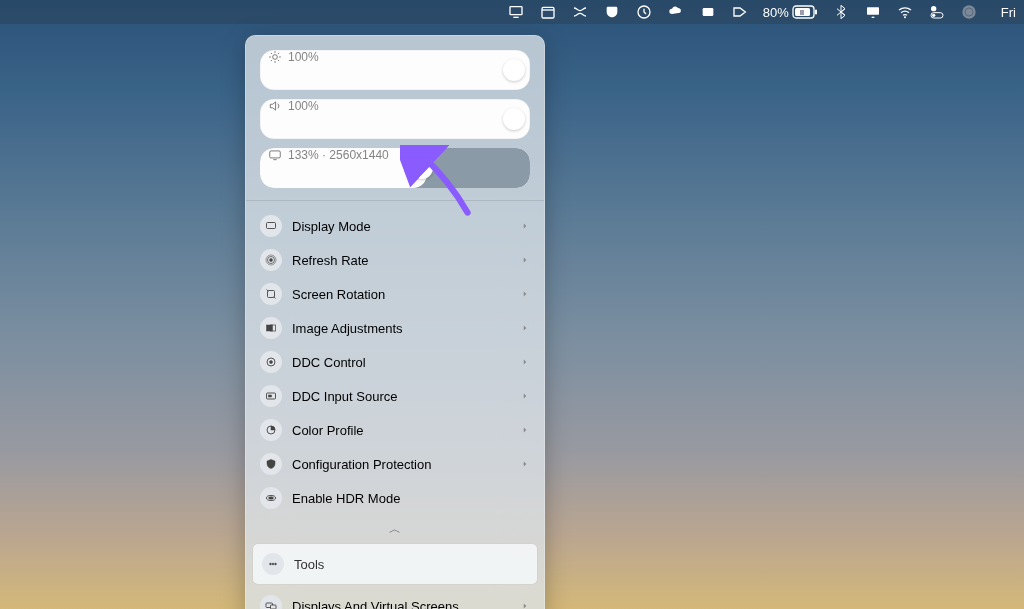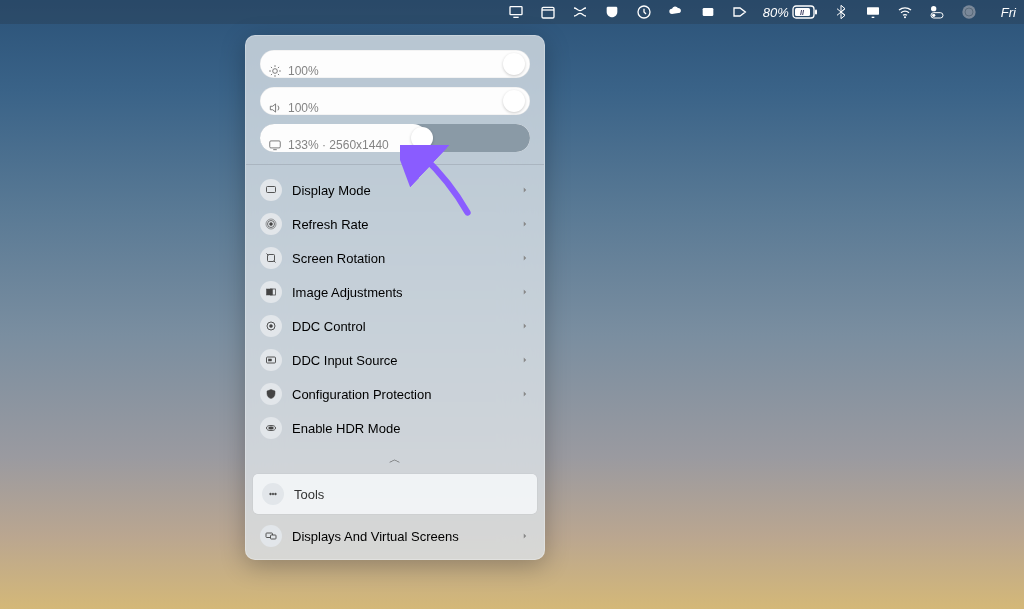--- a/index.html
+++ b/index.html
@@ -3,39 +3,39 @@
   <meta charset="utf-8">
   <style>
     * { margin: 0; padding: 0; box-sizing: border-box; font-family: -apple-system, BlinkMacSystemFont, "Segoe UI", sans-serif; }
     body {
       width: 1024px; height: 609px; overflow: hidden; position: relative;
       background: linear-gradient(to bottom, #2b5278 0%, #3a6388 15%, #5a7a95 35%, #7a8ea0 55%, #9a9aa0 75%, #baa690 88%, #d4b878 100%);
     }
     .menubar {
       position: absolute; top: 0; left: 0; right: 0; height: 24px;
       background: rgba(40, 60, 80, 0.4); display: flex; justify-content: flex-end;
-      align-items: center; padding-right: 8px; gap: 14px; color: #fff; font-style: italic;
+      align-items: center; padding-right: 8px; gap: 14px; color: #fff;
     }
     .menubar-icon { width: 18px; height: 18px; display: flex; align-items: center; justify-content: center; }
     .menubar-icon svg { width: 16px; height: 16px; fill: #fff; }
     .menubar-text { font-size: 13px; color: #fff; }
     .battery-group { display: flex; align-items: center; gap: 3px; }
 
     .panel {
       position: absolute; top: 35px; left: 245px; width: 300px;
       background: rgba(222, 228, 233, 0.78);
       backdrop-filter: blur(20px); border-radius: 10px;
       box-shadow: 0 6px 25px rgba(0,0,0,0.25);
       border: 1px solid rgba(255,255,255,0.25);
       overflow: hidden; padding-bottom: 2px;
     }
     .slider-group { padding: 14px 14px 8px 14px; display: flex; flex-direction: column; gap: 9px; }
     .slider-row {
-      height: 28px; border-radius: 14px; background: #fdfdfd;
-      display: flex; align-items: flex-end; position: relative; overflow: hidden;
+      height: 40px; border-radius: 14px; background: #fdfdfd;
+      display: flex; align-items: flex-start; position: relative; overflow: hidden;
       box-shadow: inset 0 0 0 0.5px rgba(0,0,0,0.08);
     }
     .slider-fill-partial {
       position: absolute; left: 0; top: 0; bottom: 0; width: 62%;
       background: #fdfdfd; border-radius: 14px;
     }
     .slider-track-bg {
       position: absolute; left: 0; top: 0; bottom: 0; right: 0;
       background: #8a9aa6; border-radius: 14px;
     }
@@ -281,20 +281,32 @@
           </svg></span>
     </div>
     <div class="menu-item">
       <span class="menu-item-icon">
           <svg viewBox="0 0 24 24">
             <rect x="3" y="6" width="18" height="12" rx="2" fill="none" stroke-width="1.8"></rect>
             <rect x="7" y="10" width="6" height="4" fill="#444"></rect>
           </svg>
         </span>
       <span class="menu-item-label">DDC Input Source</span>
+      <span class="menu-item-chevron"><svg viewBox="0 0 24 24">
+            <path d="M9 6l6 6-6 6"></path>
+          </svg></span>
+    </div>
+    <div class="menu-item">
+      <span class="menu-item-icon">
+          <svg viewBox="0 0 24 24">
+            <circle cx="12" cy="12" r="8" fill="none" stroke-width="1.8"></circle>
+            <path d="M12 4a8 8 0 018 8h-8z" fill="#444"></path>
+          </svg>
+        </span>
+      <span class="menu-item-label">Color Profile</span>
       <span class="menu-item-chevron"><svg viewBox="0 0 24 24">
             <path d="M9 6l6 6-6 6"></path>
           </svg></span>
     </div>
     <div class="menu-item">
       <span class="menu-item-icon">
           <svg viewBox="0 0 24 24">
             <path d="M12 3l8 3v5c0 5-3 9-8 10-5-1-8-5-8-10V6z" fill="#444"></path>
           </svg>
         </span>

